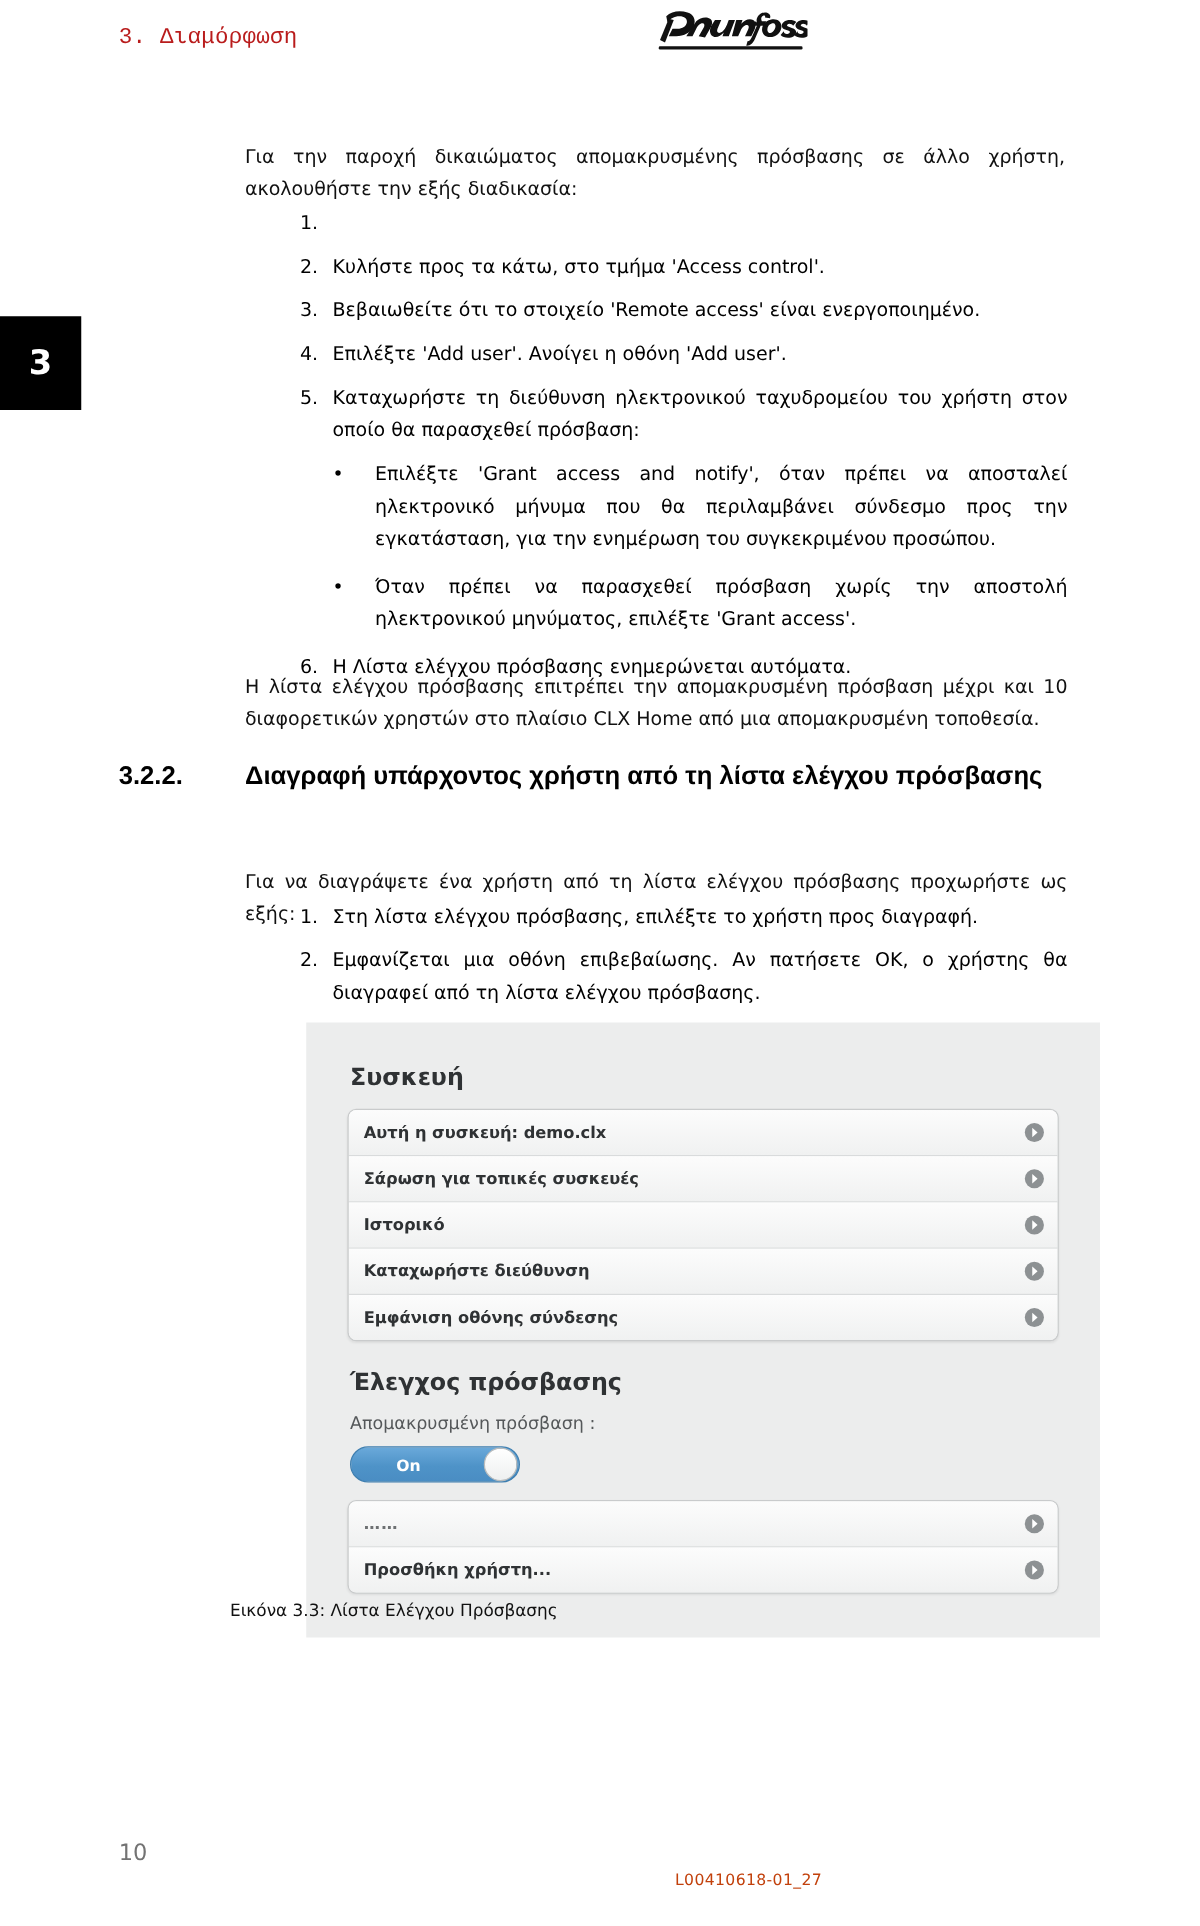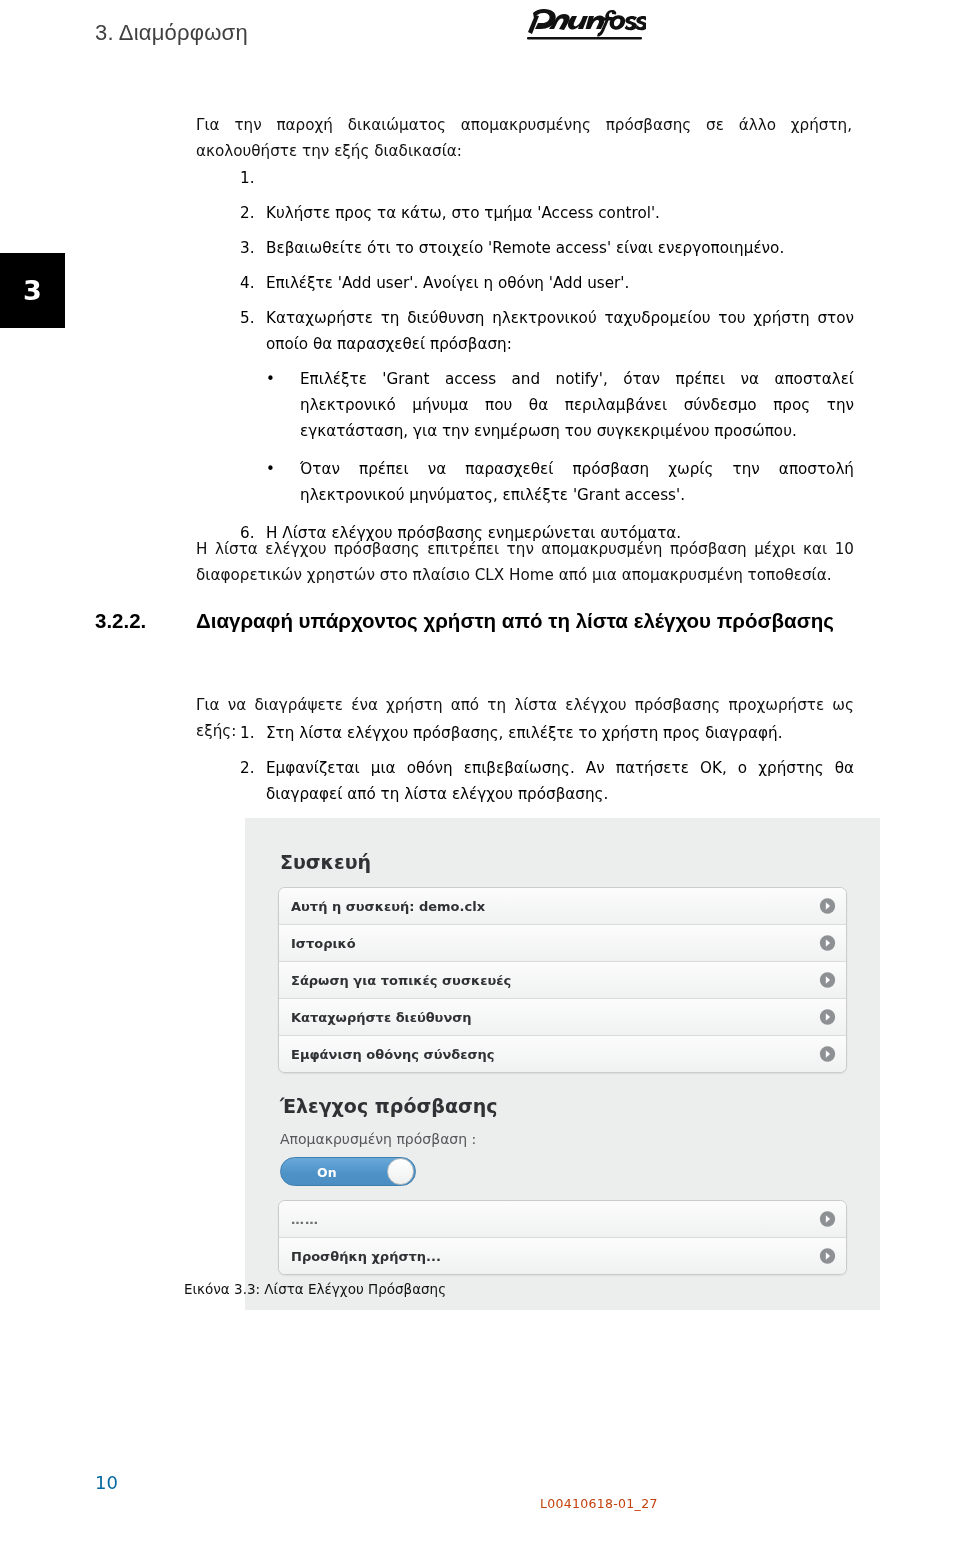--- a/index.html
+++ b/index.html
@@ -20,24 +20,24 @@
   .page-header {
     position: absolute;
     top: 0; left: 0;
     width: 960px;
     height: 62px;
   }
   .chapter-head {
     position: absolute;
     left: 95px;
     top: 20px;
-    font-size: 22px;
-    color: #404040;
+    font-size: 18px;
+    color: #b91c1c;
     letter-spacing: 0.2px;
-    font-family: Liberation Sans, sans-serif;
+    font-family: Liberation Mono, monospace;
   }
   .brand-logo {
     position: absolute;
     left: 524px;
     top: 6px;
     width: 122px;
     height: 44px;
   }
 
   
@@ -275,21 +275,21 @@
     color: #111;
     font-family: "DejaVu Sans", sans-serif;
   }
 
   
   .footer-page {
     position: absolute;
     left: 95px;
     top: 1472px;
     font-size: 18px;
-    color: #0369a1;
+    color: #737373;
     font-family: "DejaVu Sans", sans-serif;
   }
   .footer-code {
     position: absolute;
     left: 540px;
     top: 1496px;
     font-size: 12.5px;
     color: #c2410c;
     letter-spacing: 0.3px;
     font-family: "DejaVu Sans", sans-serif;
@@ -401,31 +401,31 @@
         <span class="row-label">Αυτή η συσκευή: demo.clx</span>
         <span class="chev">
           <svg viewBox="0 0 20 20" width="17" height="17" xmlns="http://www.w3.org/2000/svg">
             <circle cx="10" cy="10" r="9" fill="#8d9193"></circle>
             <path d="M8 5.5 L13 10 L8 14.5 Z" fill="#ffffff"></path>
           </svg>
         </span>
       </div>
 
       <div class="card-row">
+        <span class="row-label">Σάρωση για τοπικές συσκευές</span>
+        <span class="chev">
+          <svg viewBox="0 0 20 20" width="17" height="17" xmlns="http://www.w3.org/2000/svg">
+            <circle cx="10" cy="10" r="9" fill="#8d9193"></circle>
+            <path d="M8 5.5 L13 10 L8 14.5 Z" fill="#ffffff"></path>
+          </svg>
+        </span>
+      </div>
+
+      <div class="card-row">
         <span class="row-label">Ιστορικό</span>
-        <span class="chev">
-          <svg viewBox="0 0 20 20" width="17" height="17" xmlns="http://www.w3.org/2000/svg">
-            <circle cx="10" cy="10" r="9" fill="#8d9193"></circle>
-            <path d="M8 5.5 L13 10 L8 14.5 Z" fill="#ffffff"></path>
-          </svg>
-        </span>
-      </div>
-
-      <div class="card-row">
-        <span class="row-label">Σάρωση για τοπικές συσκευές</span>
         <span class="chev">
           <svg viewBox="0 0 20 20" width="17" height="17" xmlns="http://www.w3.org/2000/svg">
             <circle cx="10" cy="10" r="9" fill="#8d9193"></circle>
             <path d="M8 5.5 L13 10 L8 14.5 Z" fill="#ffffff"></path>
           </svg>
         </span>
       </div>
 
       <div class="card-row">
         <span class="row-label">Καταχωρήστε διεύθυνση</span>

